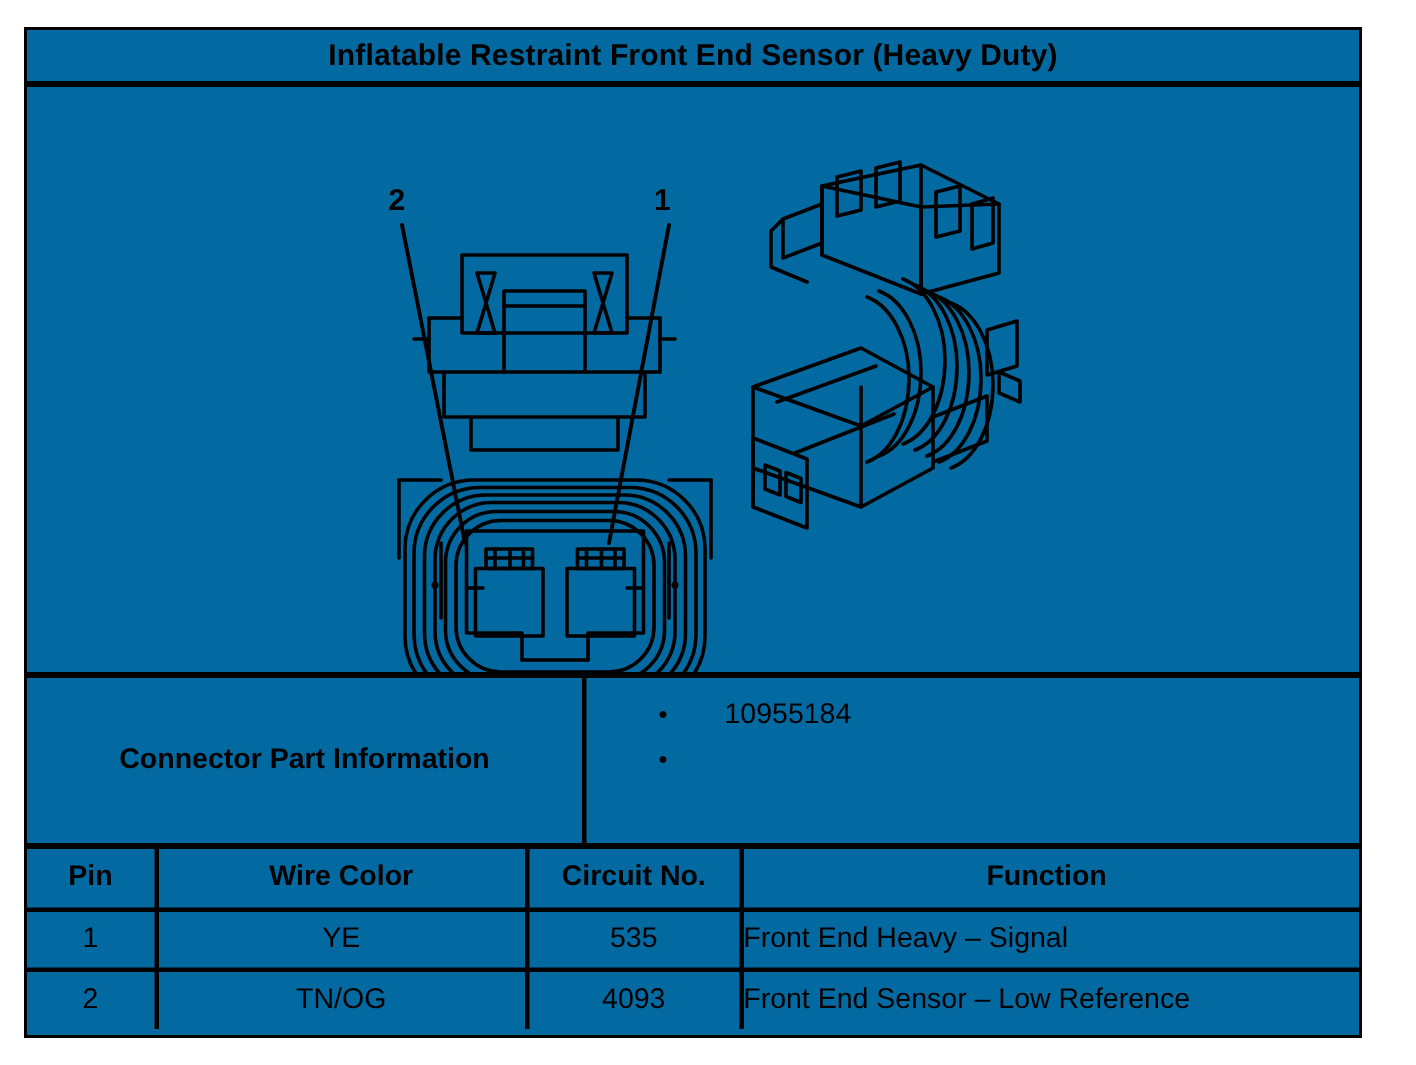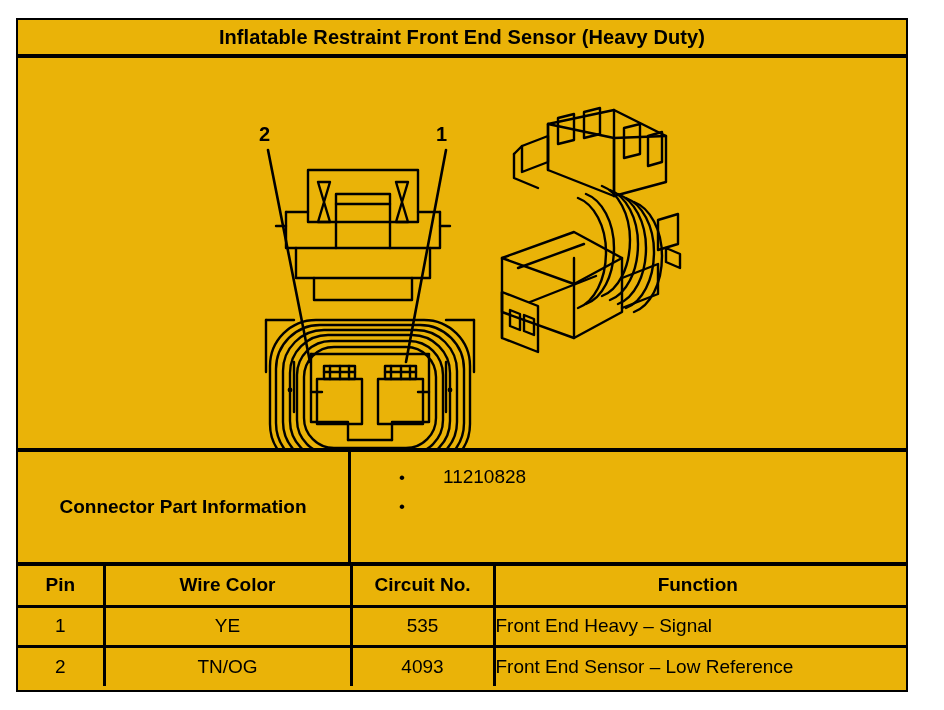--- a/index.html
+++ b/index.html
@@ -17,21 +17,21 @@
 
   
   #sheet {
     position: absolute;
     left: 16px;
     top: 18px;
     width: 892px;
     height: 674px;
     border: 2px solid #000;
     box-sizing: border-box;
-    background: #eab308;
+    background: #0369a1;
   }
 
   
   #title-band {
     position: absolute;
     left: 0;
     top: 0;
     width: 100%;
     height: 38px;
     display: flex;
@@ -78,21 +78,21 @@
     position: absolute;
     left: 0;
     top: 432px;
     width: 100%;
     height: 114px;
     box-sizing: border-box;
     border-bottom: 4px solid #000;
     display: flex;
   }
   #part-info-label {
-    width: 333px;
+    width: 373px;
     box-sizing: border-box;
     border-right: 3px solid #000;
     display: flex;
     align-items: center;
     justify-content: center;
   }
   #part-info-label span {
     font-size: 19px;
     font-weight: bold;
     white-space: nowrap;
@@ -283,21 +283,21 @@
     </svg>
   </div>
 
   <div id="part-info-row">
     <div id="part-info-label">
       <span>Connector Part Information</span>
     </div>
     <div id="part-info-values">
       <div class="bullet-line">
         <span class="bullet-dot">•</span>
-        <span>11210828</span>
+        <span>10955184</span>
       </div>
       <div class="bullet-line">
         <span class="bullet-dot">•</span>
       </div>
     </div>
   </div>
 
   <table id="pin-table">
     <tbody>
         <tr>

